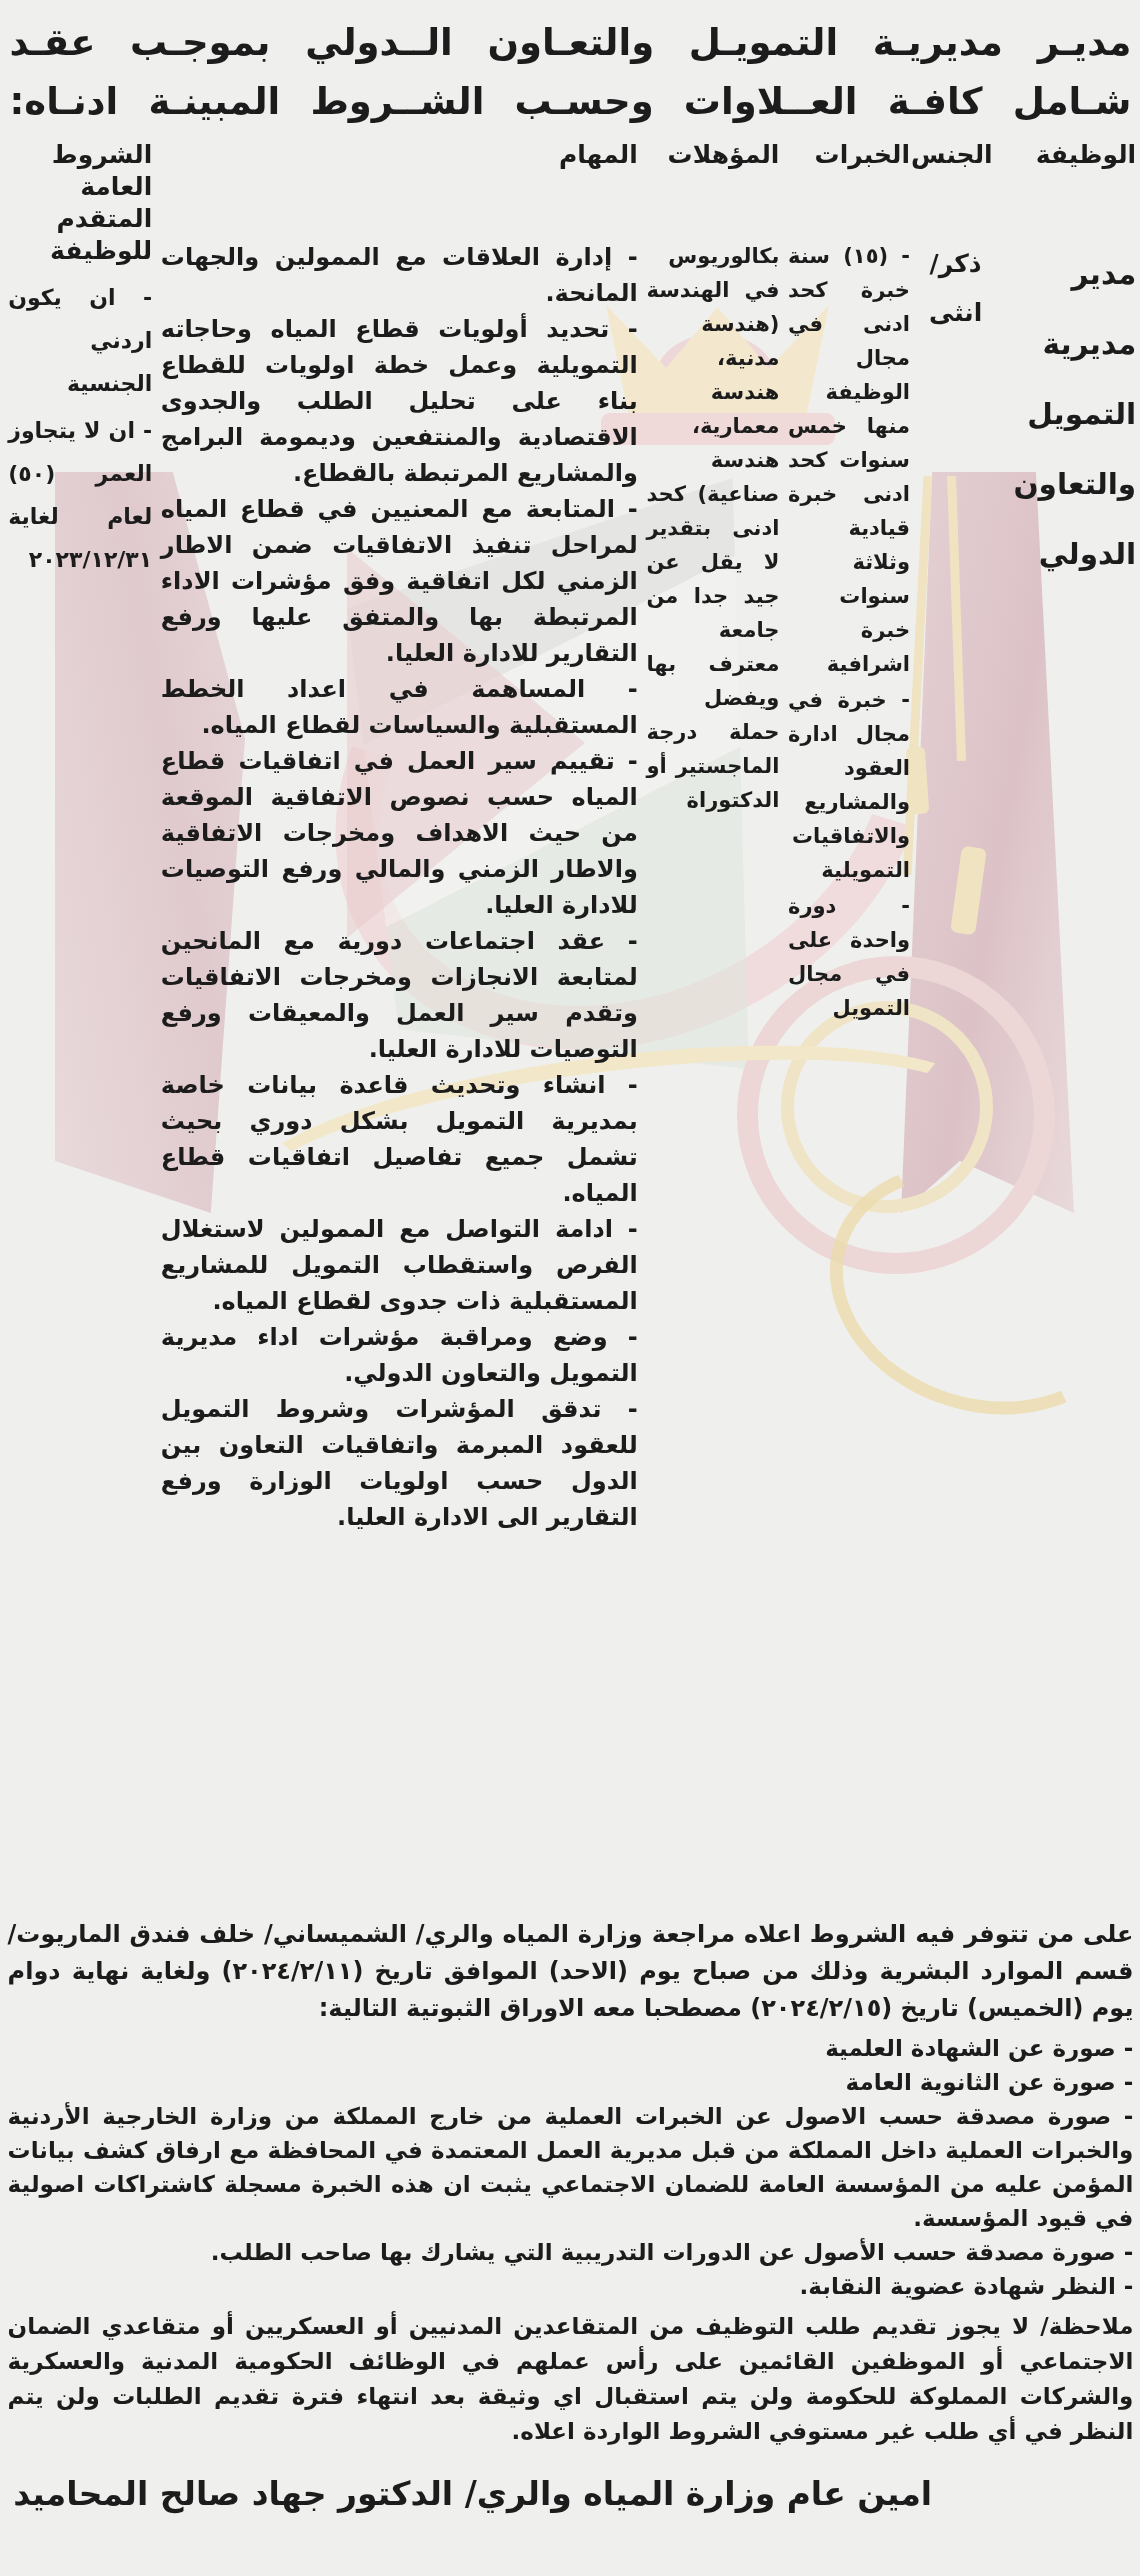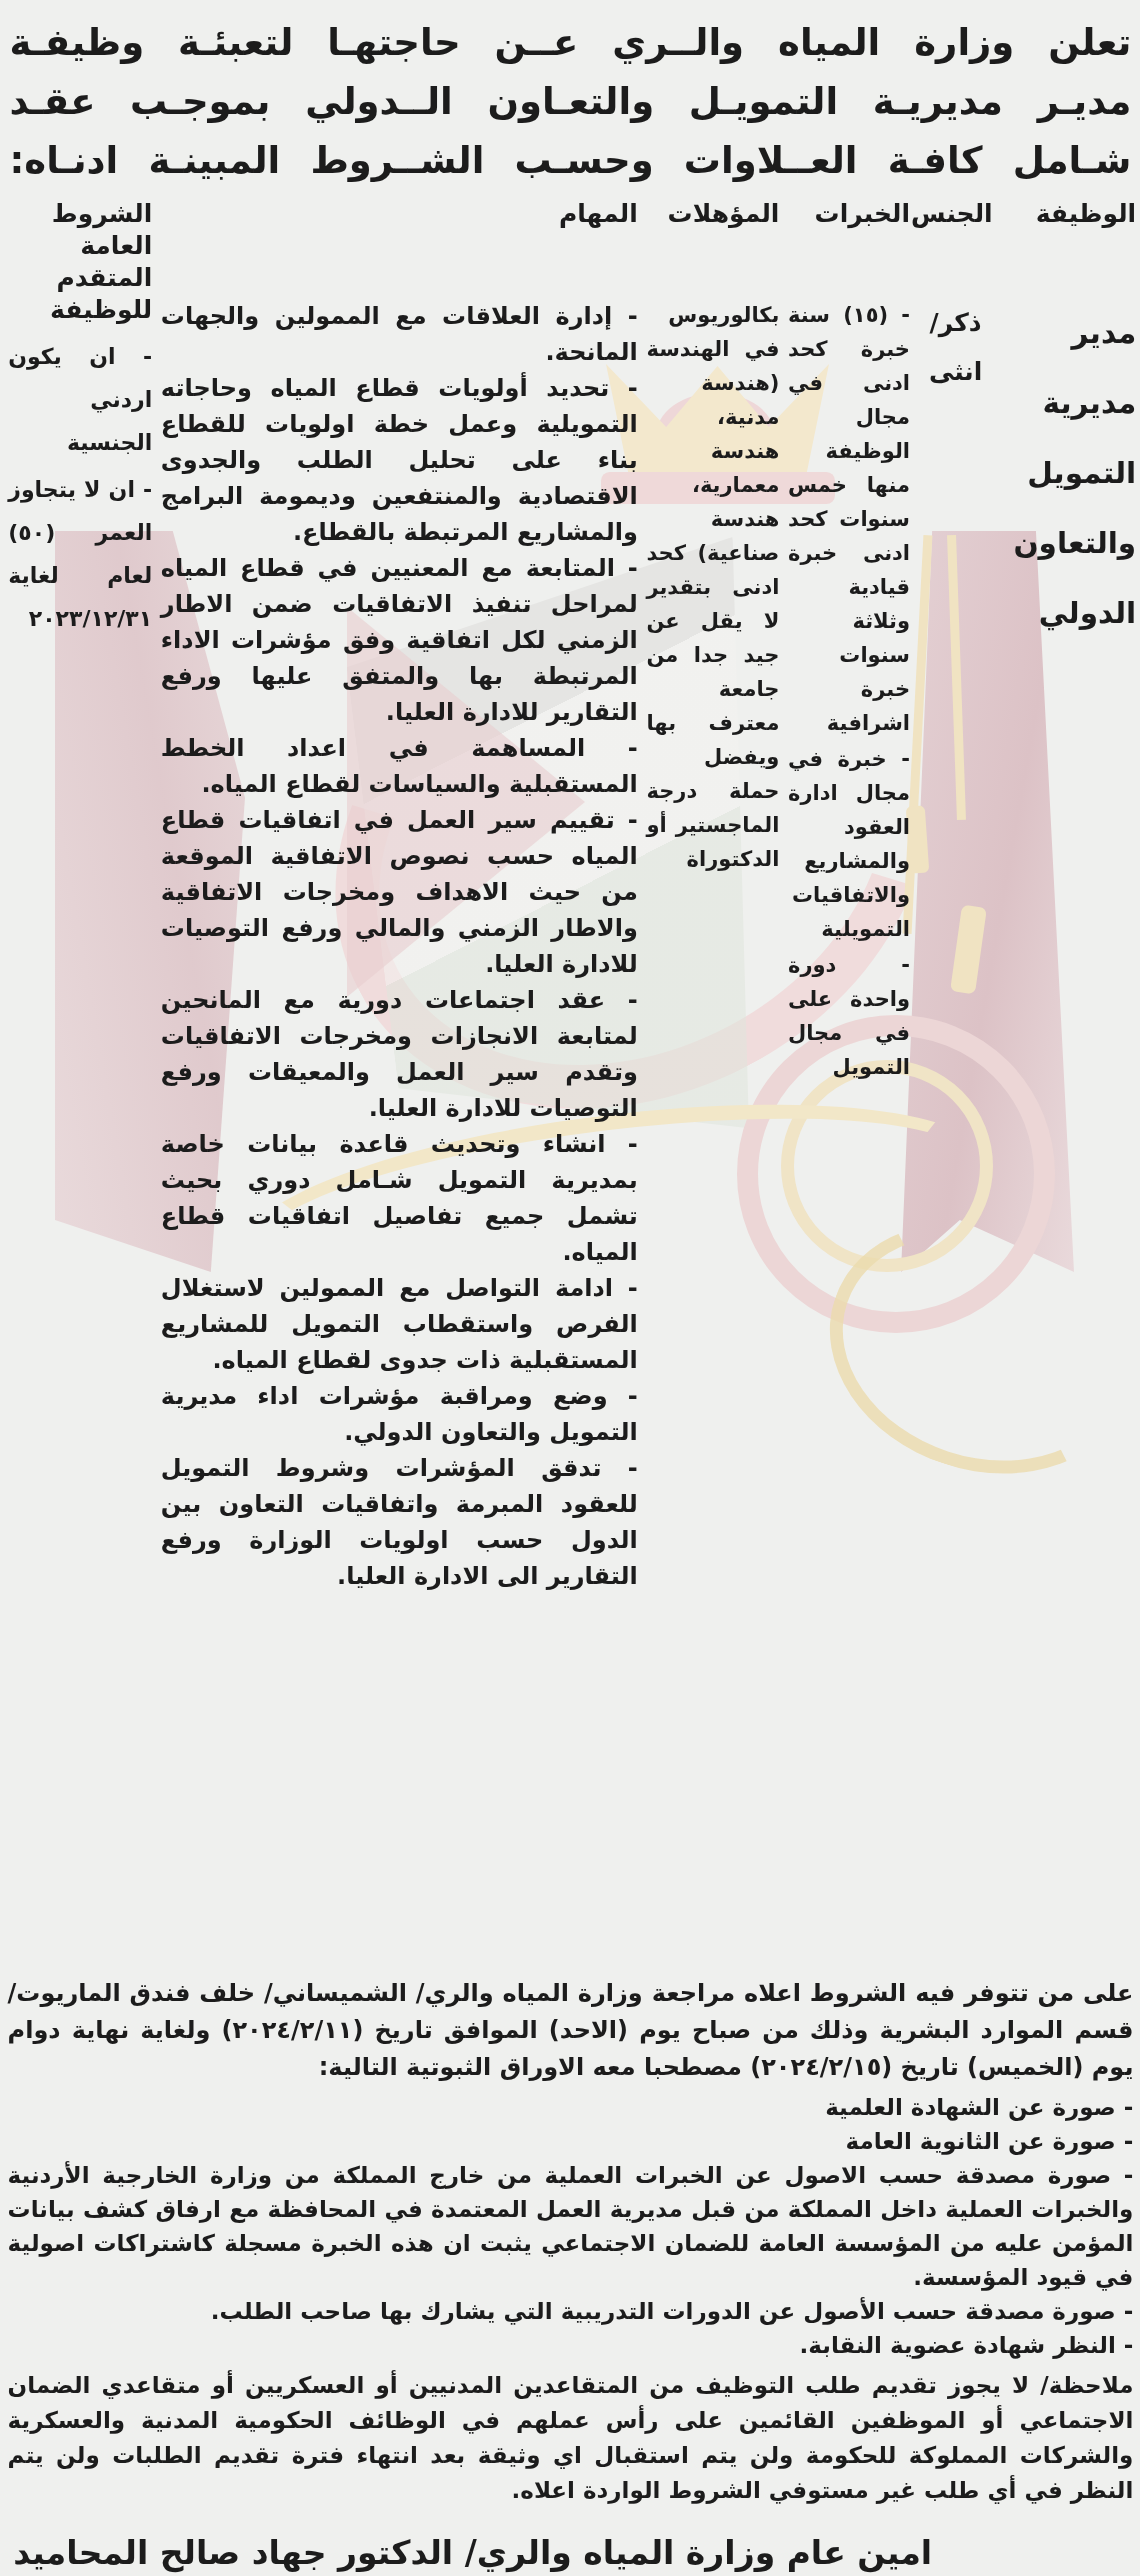--- a/index.html
+++ b/index.html
@@ -168,21 +168,20 @@
     text-align: left;
     padding-left: 5.7px;
   }
 </style>
 </head>
 <body>
 
 <div class="page">
 
   <header class="title">
-    <div class="title-line">تعلن وزارة المياه والــري عــن حاجتهـا لتعبئـة وظيفـة</div>
     <div class="title-line">مديـر مديريـة التمويـل والتعـاون الــدولي بموجـب عقـد</div>
     <div class="title-line">شـامل كافـة العــلاوات وحسـب الشــروط المبينـة ادنـاه:</div>
   </header>
 
   <section class="table">
 
     <div class="watermark" aria-hidden="true">
       <div class="wm wm-swoosh"></div>
       <div class="wm wm-flag"></div>
       <div class="wm wm-flag-red"></div>
@@ -240,21 +239,21 @@
 
       <div class="col">
         <div class="col-header">المهام</div>
         <div class="col-body">
           <p class="task-item">- إدارة العلاقات مع الممولين والجهات المانحة.</p>
           <p class="task-item">- تحديد أولويات قطاع المياه وحاجاته التمويلية وعمل خطة اولويات للقطاع بناء على تحليل الطلب والجدوى الاقتصادية والمنتفعين وديمومة البرامج والمشاريع المرتبطة بالقطاع.</p>
           <p class="task-item">- المتابعة مع المعنيين في قطاع المياه لمراحل تنفيذ الاتفاقيات ضمن الاطار الزمني لكل اتفاقية وفق مؤشرات الاداء المرتبطة بها والمتفق عليها ورفع التقارير للادارة العليا.</p>
           <p class="task-item">- المساهمة في اعداد الخطط المستقبلية والسياسات لقطاع المياه.</p>
           <p class="task-item">- تقييم سير العمل في اتفاقيات قطاع المياه حسب نصوص الاتفاقية الموقعة من حيث الاهداف ومخرجات الاتفاقية والاطار الزمني والمالي ورفع التوصيات للادارة العليا.</p>
           <p class="task-item">- عقد اجتماعات دورية مع المانحين لمتابعة الانجازات ومخرجات الاتفاقيات وتقدم سير العمل والمعيقات ورفع التوصيات للادارة العليا.</p>
-          <p class="task-item">- انشاء وتحديث قاعدة بيانات خاصة بمديرية التمويل شـامل دوري بحيث تشمل جميع تفاصيل اتفاقيات قطاع المياه.</p>
+          <p class="task-item">- انشاء وتحديث قاعدة بيانات خاصة بمديرية التمويل بشكل دوري بحيث تشمل جميع تفاصيل اتفاقيات قطاع المياه.</p>
           <p class="task-item">- ادامة التواصل مع الممولين لاستغلال الفرص واستقطاب التمويل للمشاريع المستقبلية ذات جدوى لقطاع المياه.</p>
           <p class="task-item">- وضع ومراقبة مؤشرات اداء مديرية التمويل والتعاون الدولي.</p>
           <p class="task-item">- تدقق المؤشرات وشروط التمويل للعقود المبرمة واتفاقيات التعاون بين الدول حسب اولويات الوزارة ورفع التقارير الى الادارة العليا.</p>
         </div>
       </div>
 
       <div class="col">
         <div class="col-header">
           <div>الشروط العامة</div>
           <div>المتقدم للوظيفة</div>

